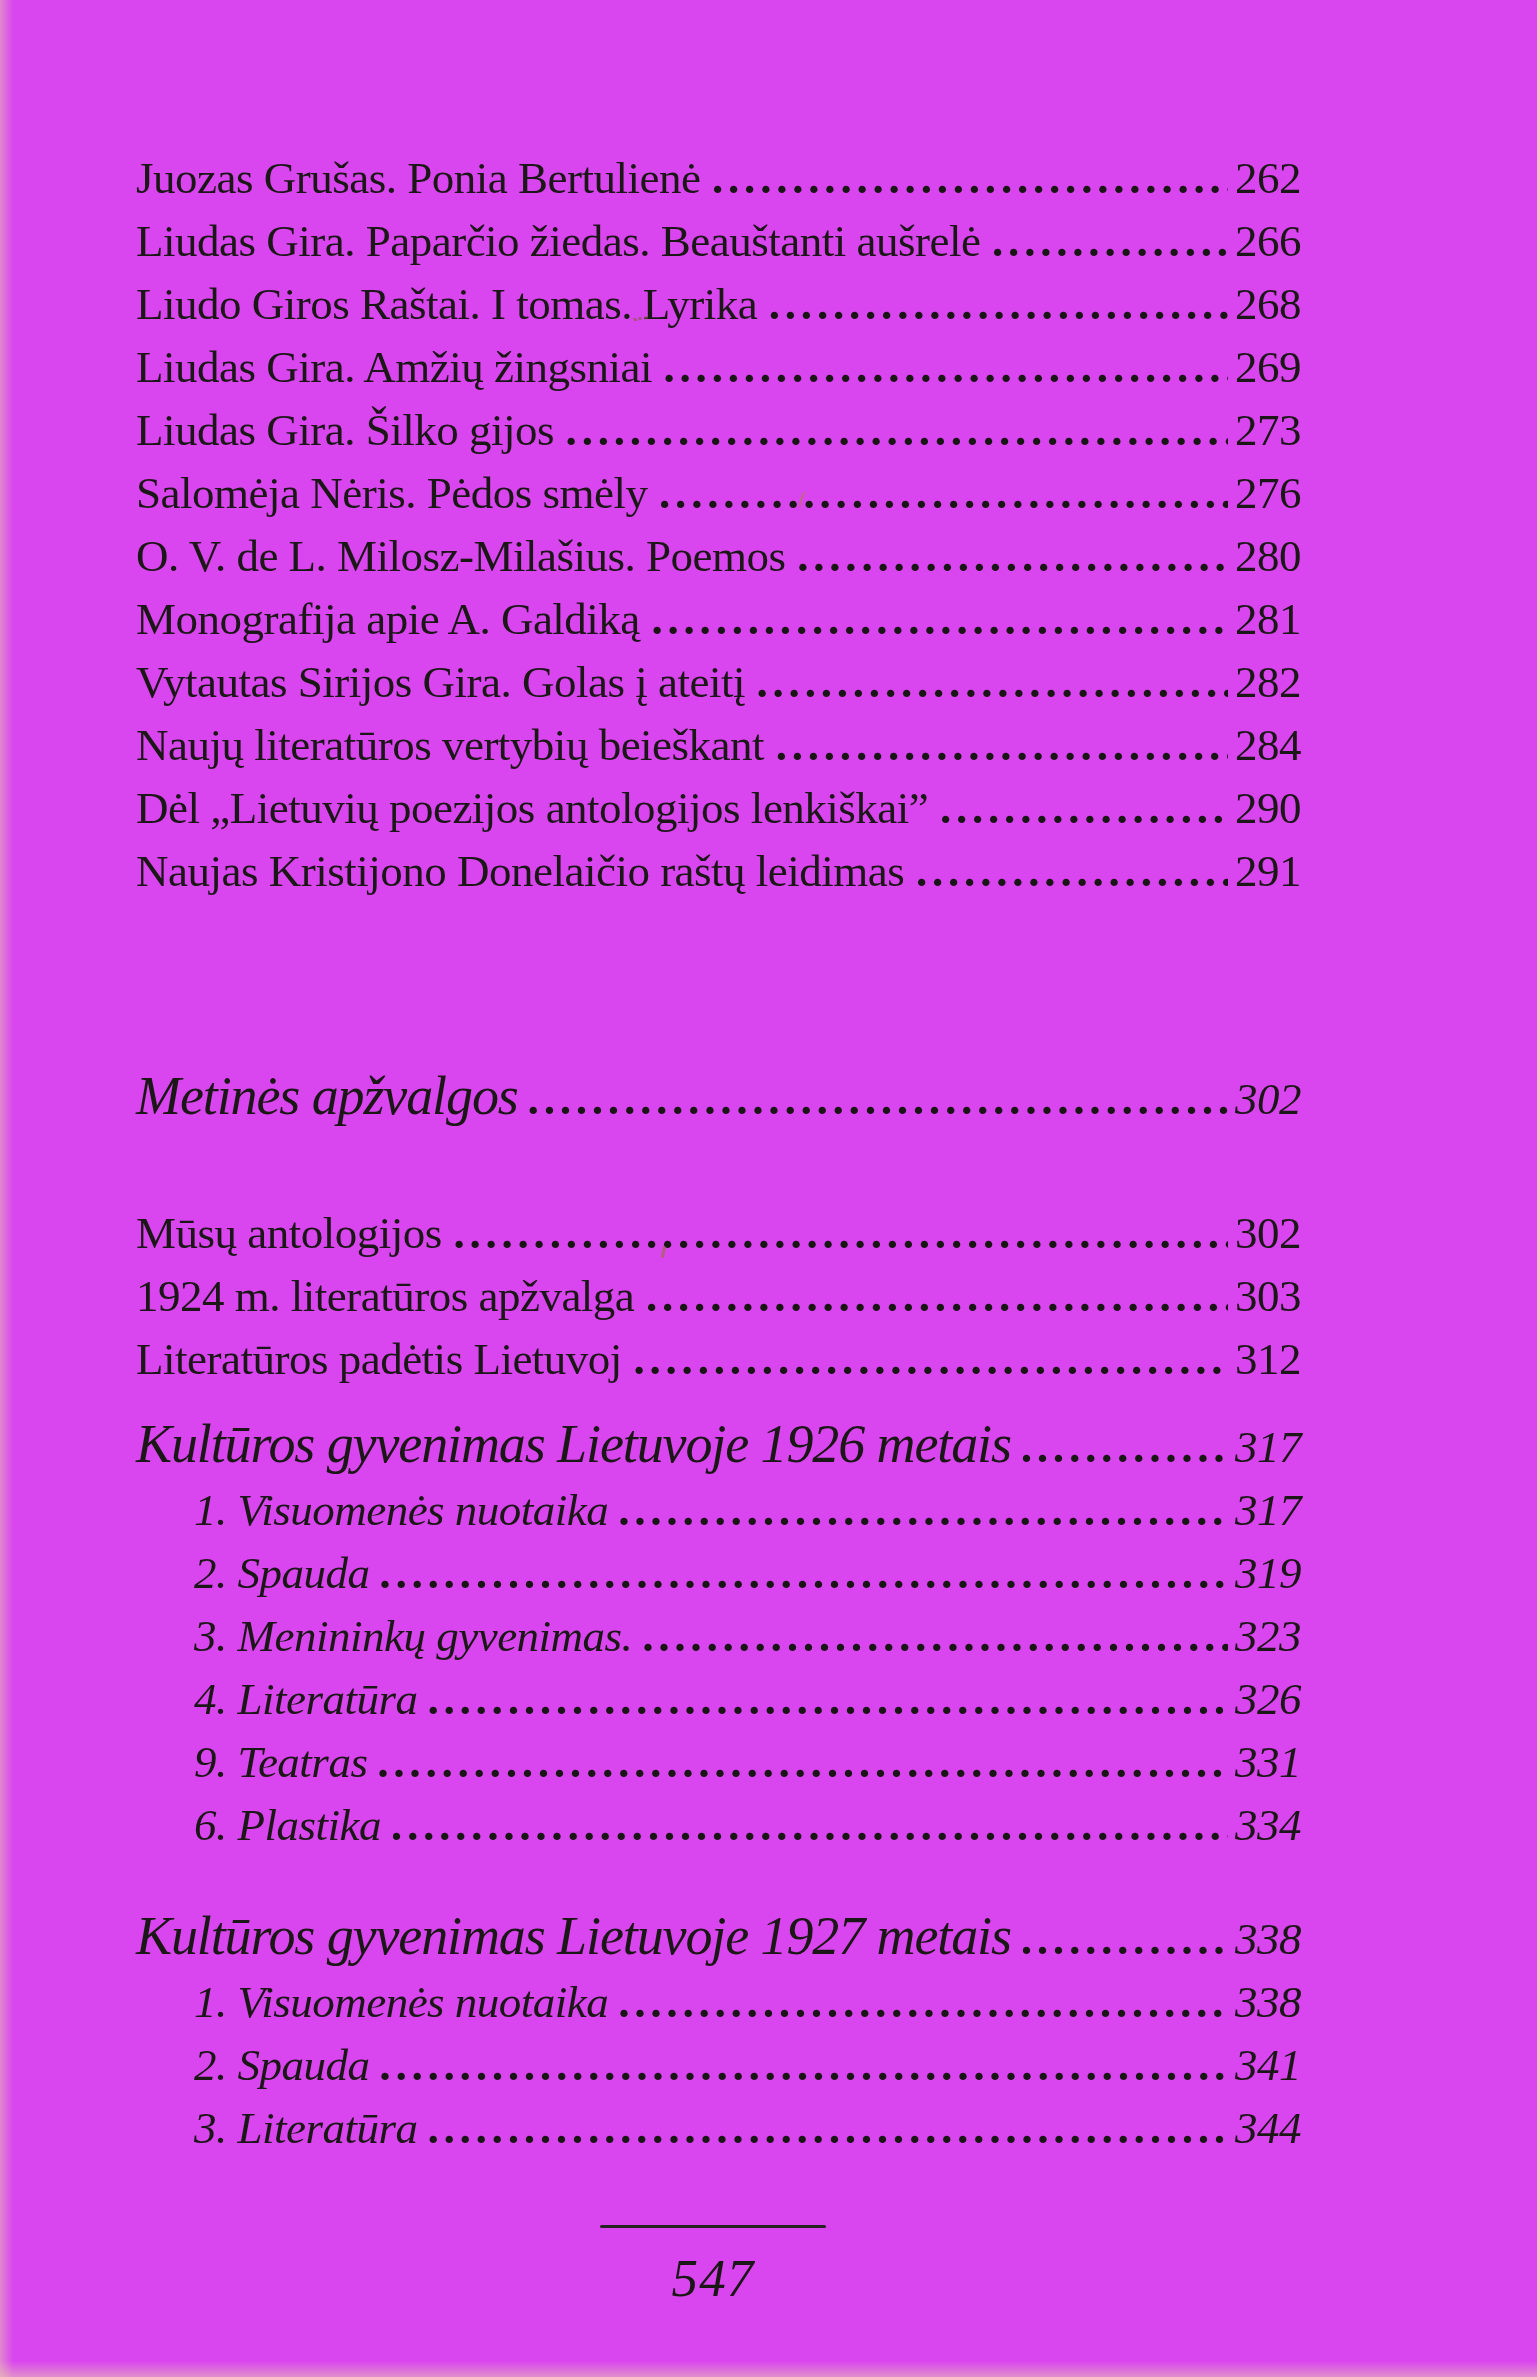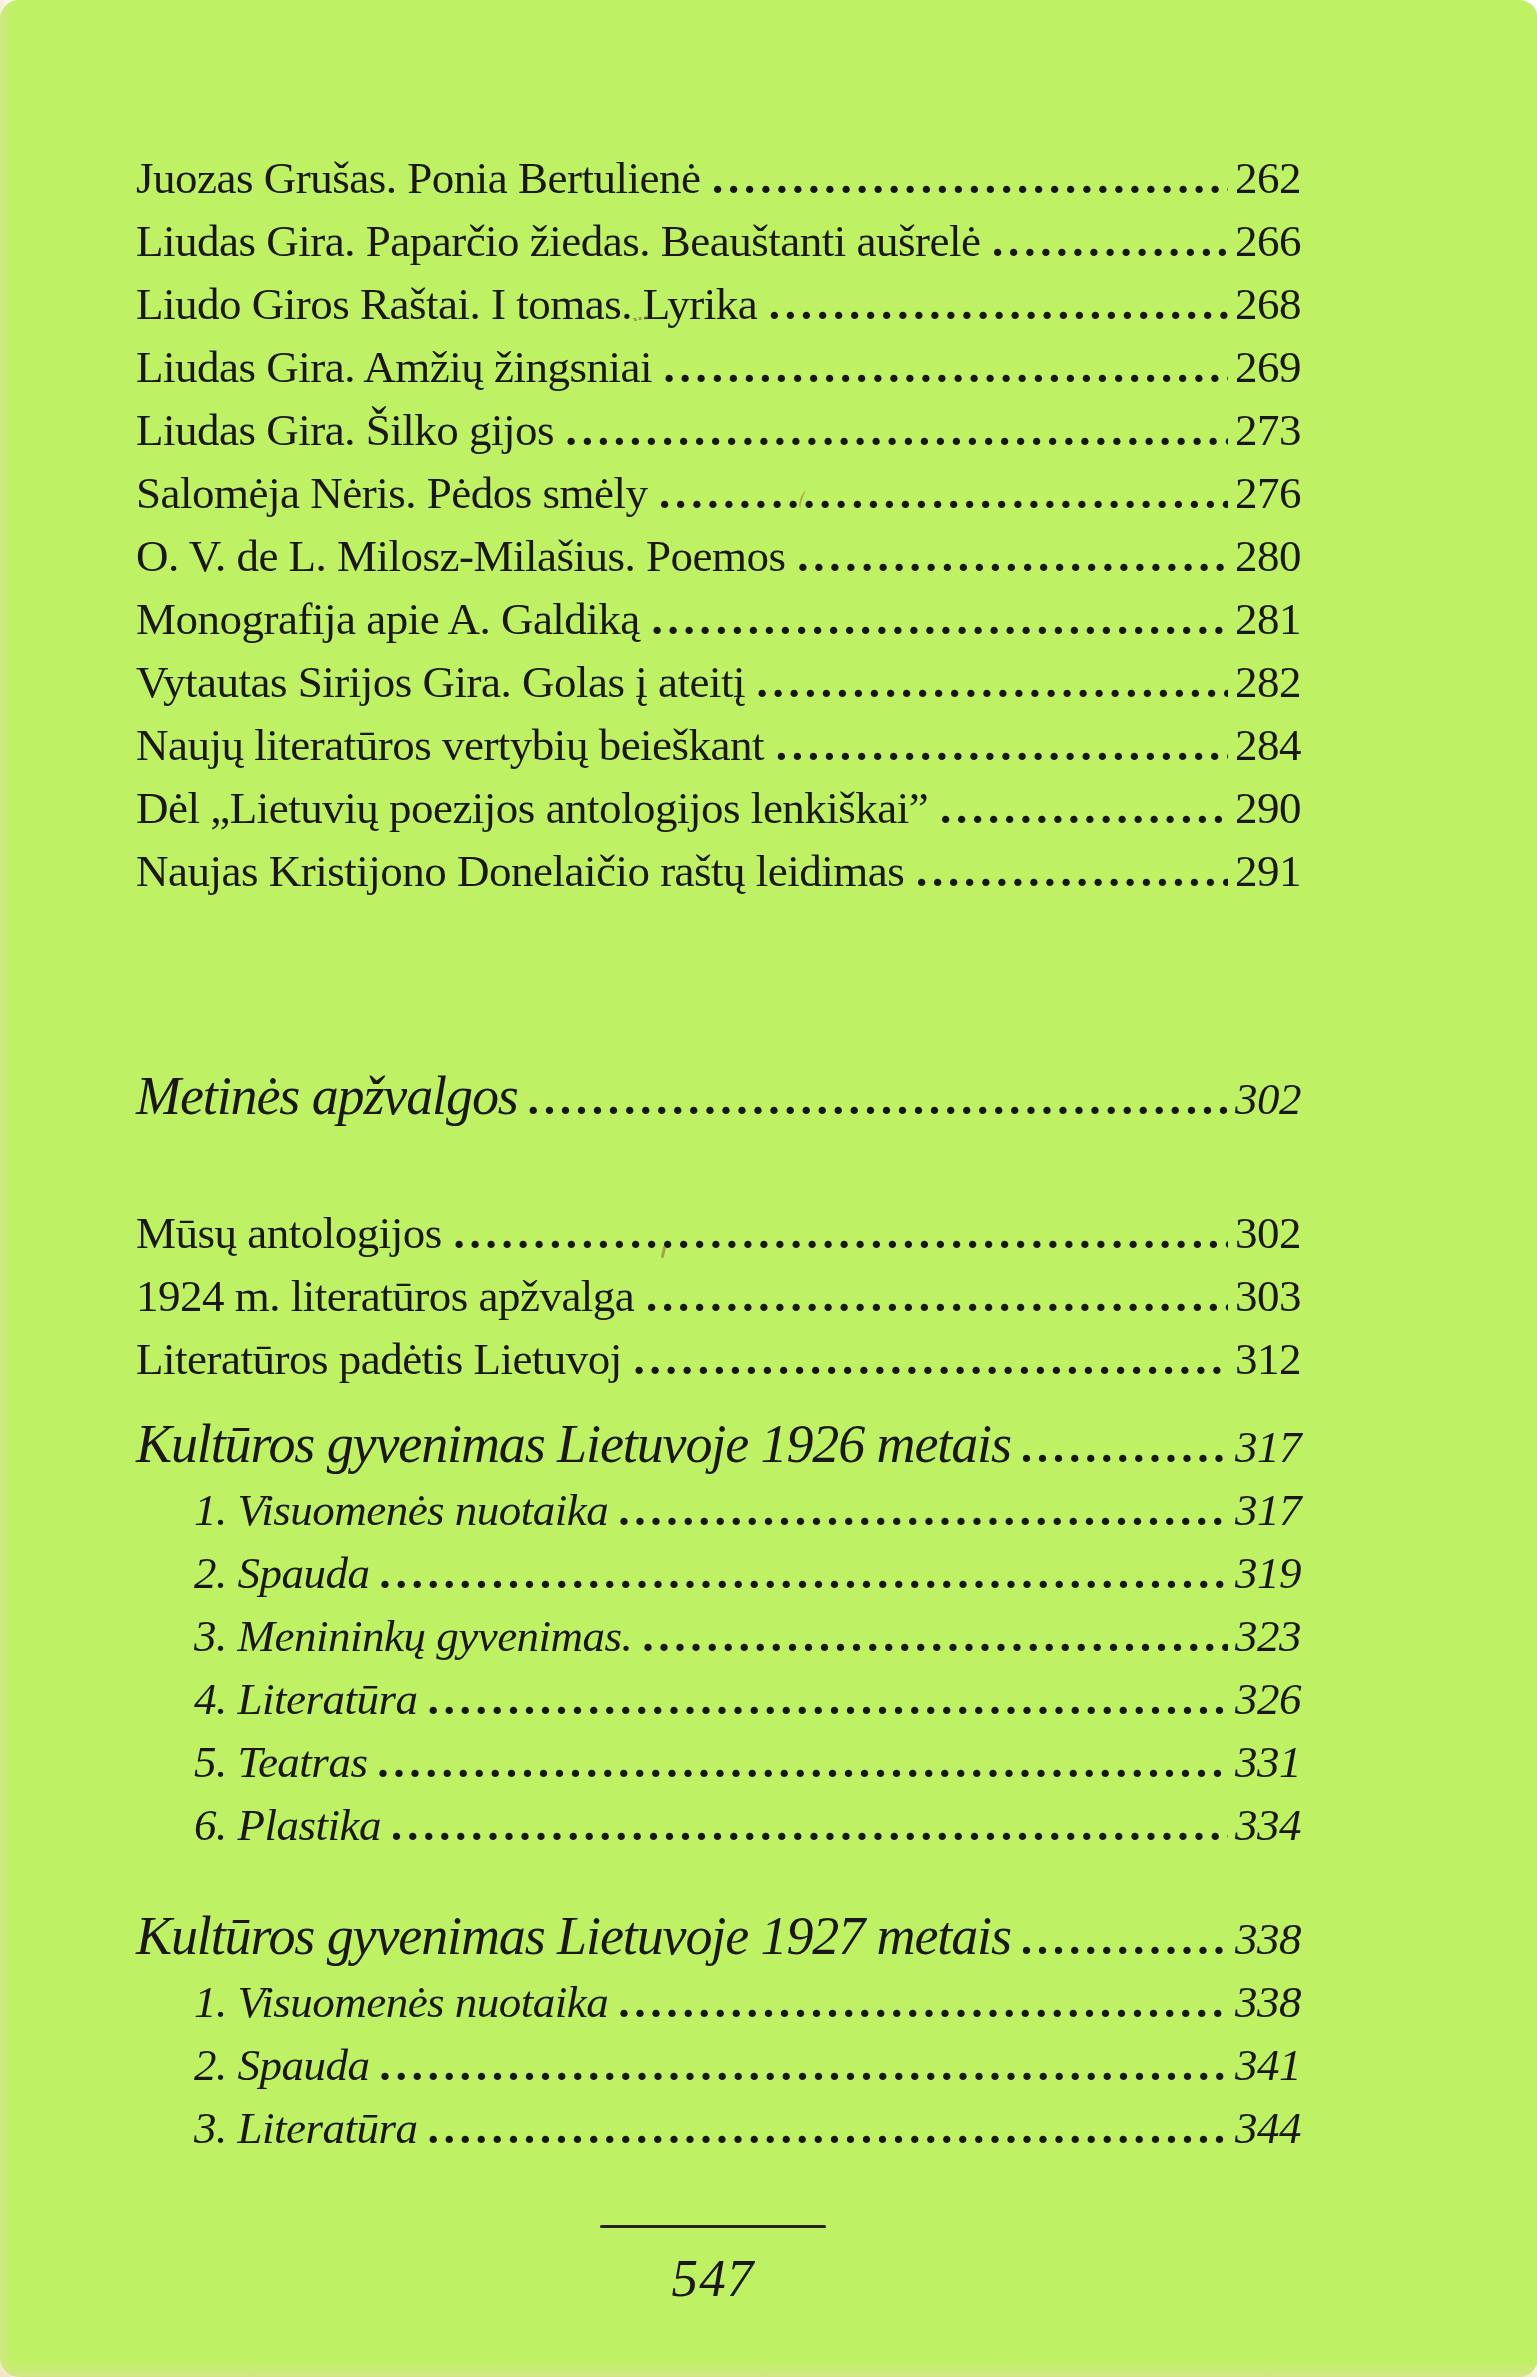--- a/index.html
+++ b/index.html
@@ -7,22 +7,21 @@
   body {
     width: 1538px; height: 2377px;
     background: #ffffff;
     font-family: "Liberation Serif", "DejaVu Serif", serif;
     color: #1b1717;
     position: relative;
     overflow: hidden;
   }
   .page {
     position: absolute; inset: 0;
-    background: #bef264;
-    border-radius: 19px;
+    background: #d946ef;
   }
   
   .edge-left {
     position: absolute; left: 0; top: 0; bottom: 0; width: 12.7px;
     background: linear-gradient(to right, rgba(233,216,168,0.45), rgba(233,216,168,0));
   }
   .edge-bottom {
     position: absolute; left: 0; right: 0; bottom: 0; height: 16px;
     background: linear-gradient(to top, rgba(233,216,168,0.5), rgba(233,216,168,0));
   }
@@ -216,21 +215,21 @@
           <span class="pagenum">323</span>
         </div>
 
         <div class="row">
           <span class="title">4. Literatūra</span>
           <span class="leader" aria-hidden="true">............................................................................................................................................</span>
           <span class="pagenum">326</span>
         </div>
 
         <div class="row">
-          <span class="title">5. Teatras</span>
+          <span class="title">9. Teatras</span>
           <span class="leader" aria-hidden="true">............................................................................................................................................</span>
           <span class="pagenum">331</span>
         </div>
 
         <div class="row">
           <span class="title">6. Plastika</span>
           <span class="leader" aria-hidden="true">............................................................................................................................................</span>
           <span class="pagenum">334</span>
         </div>
       </div>

